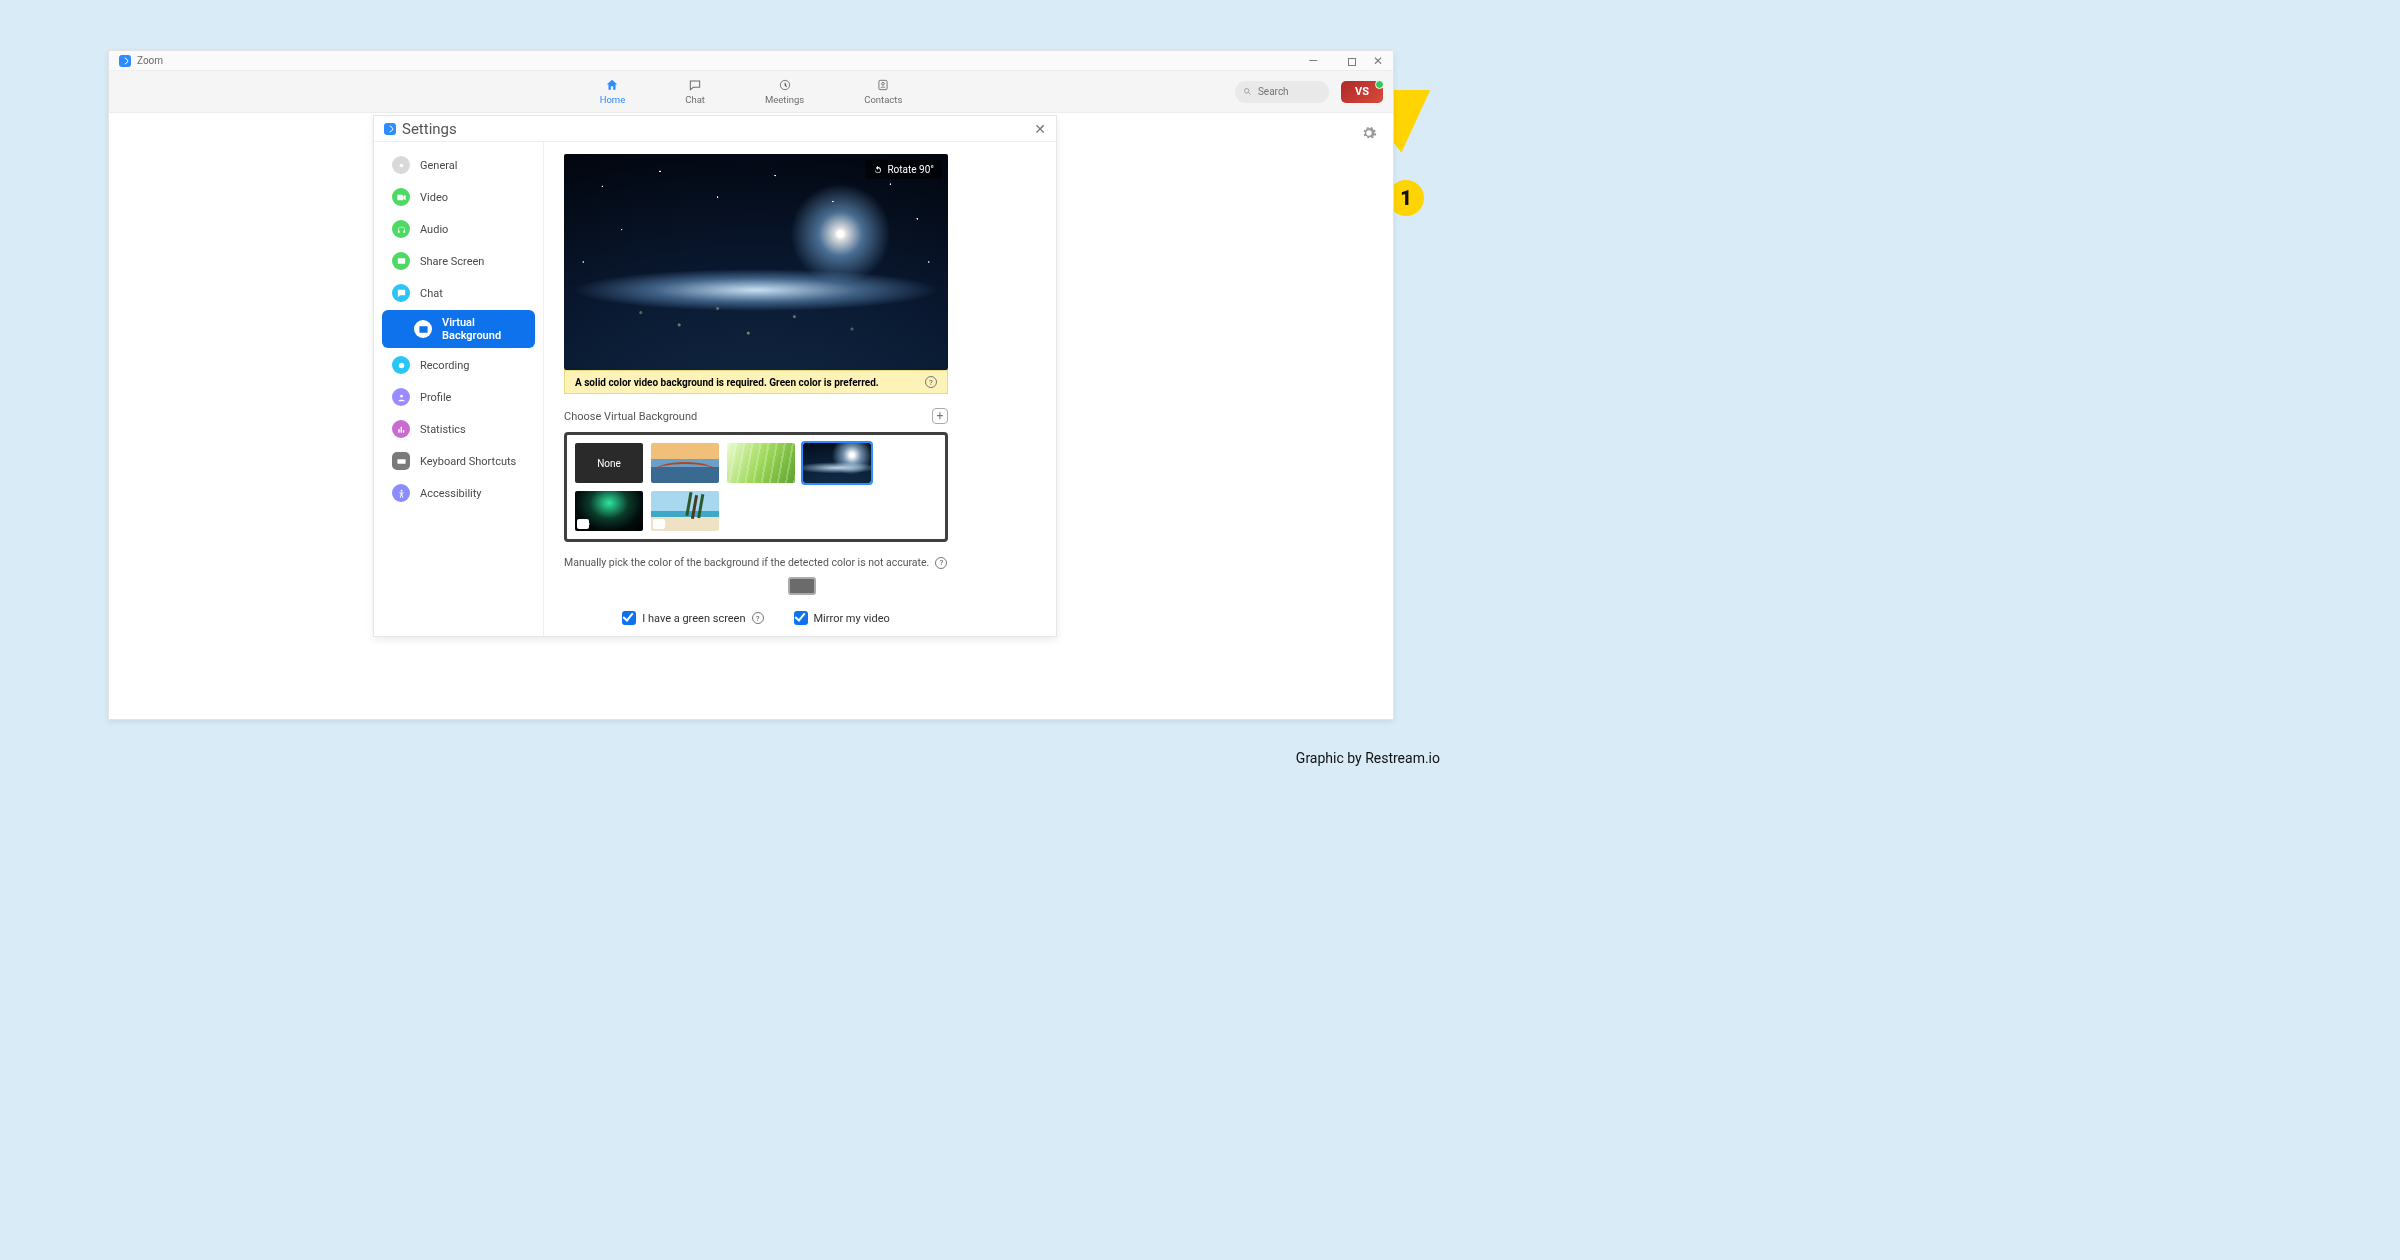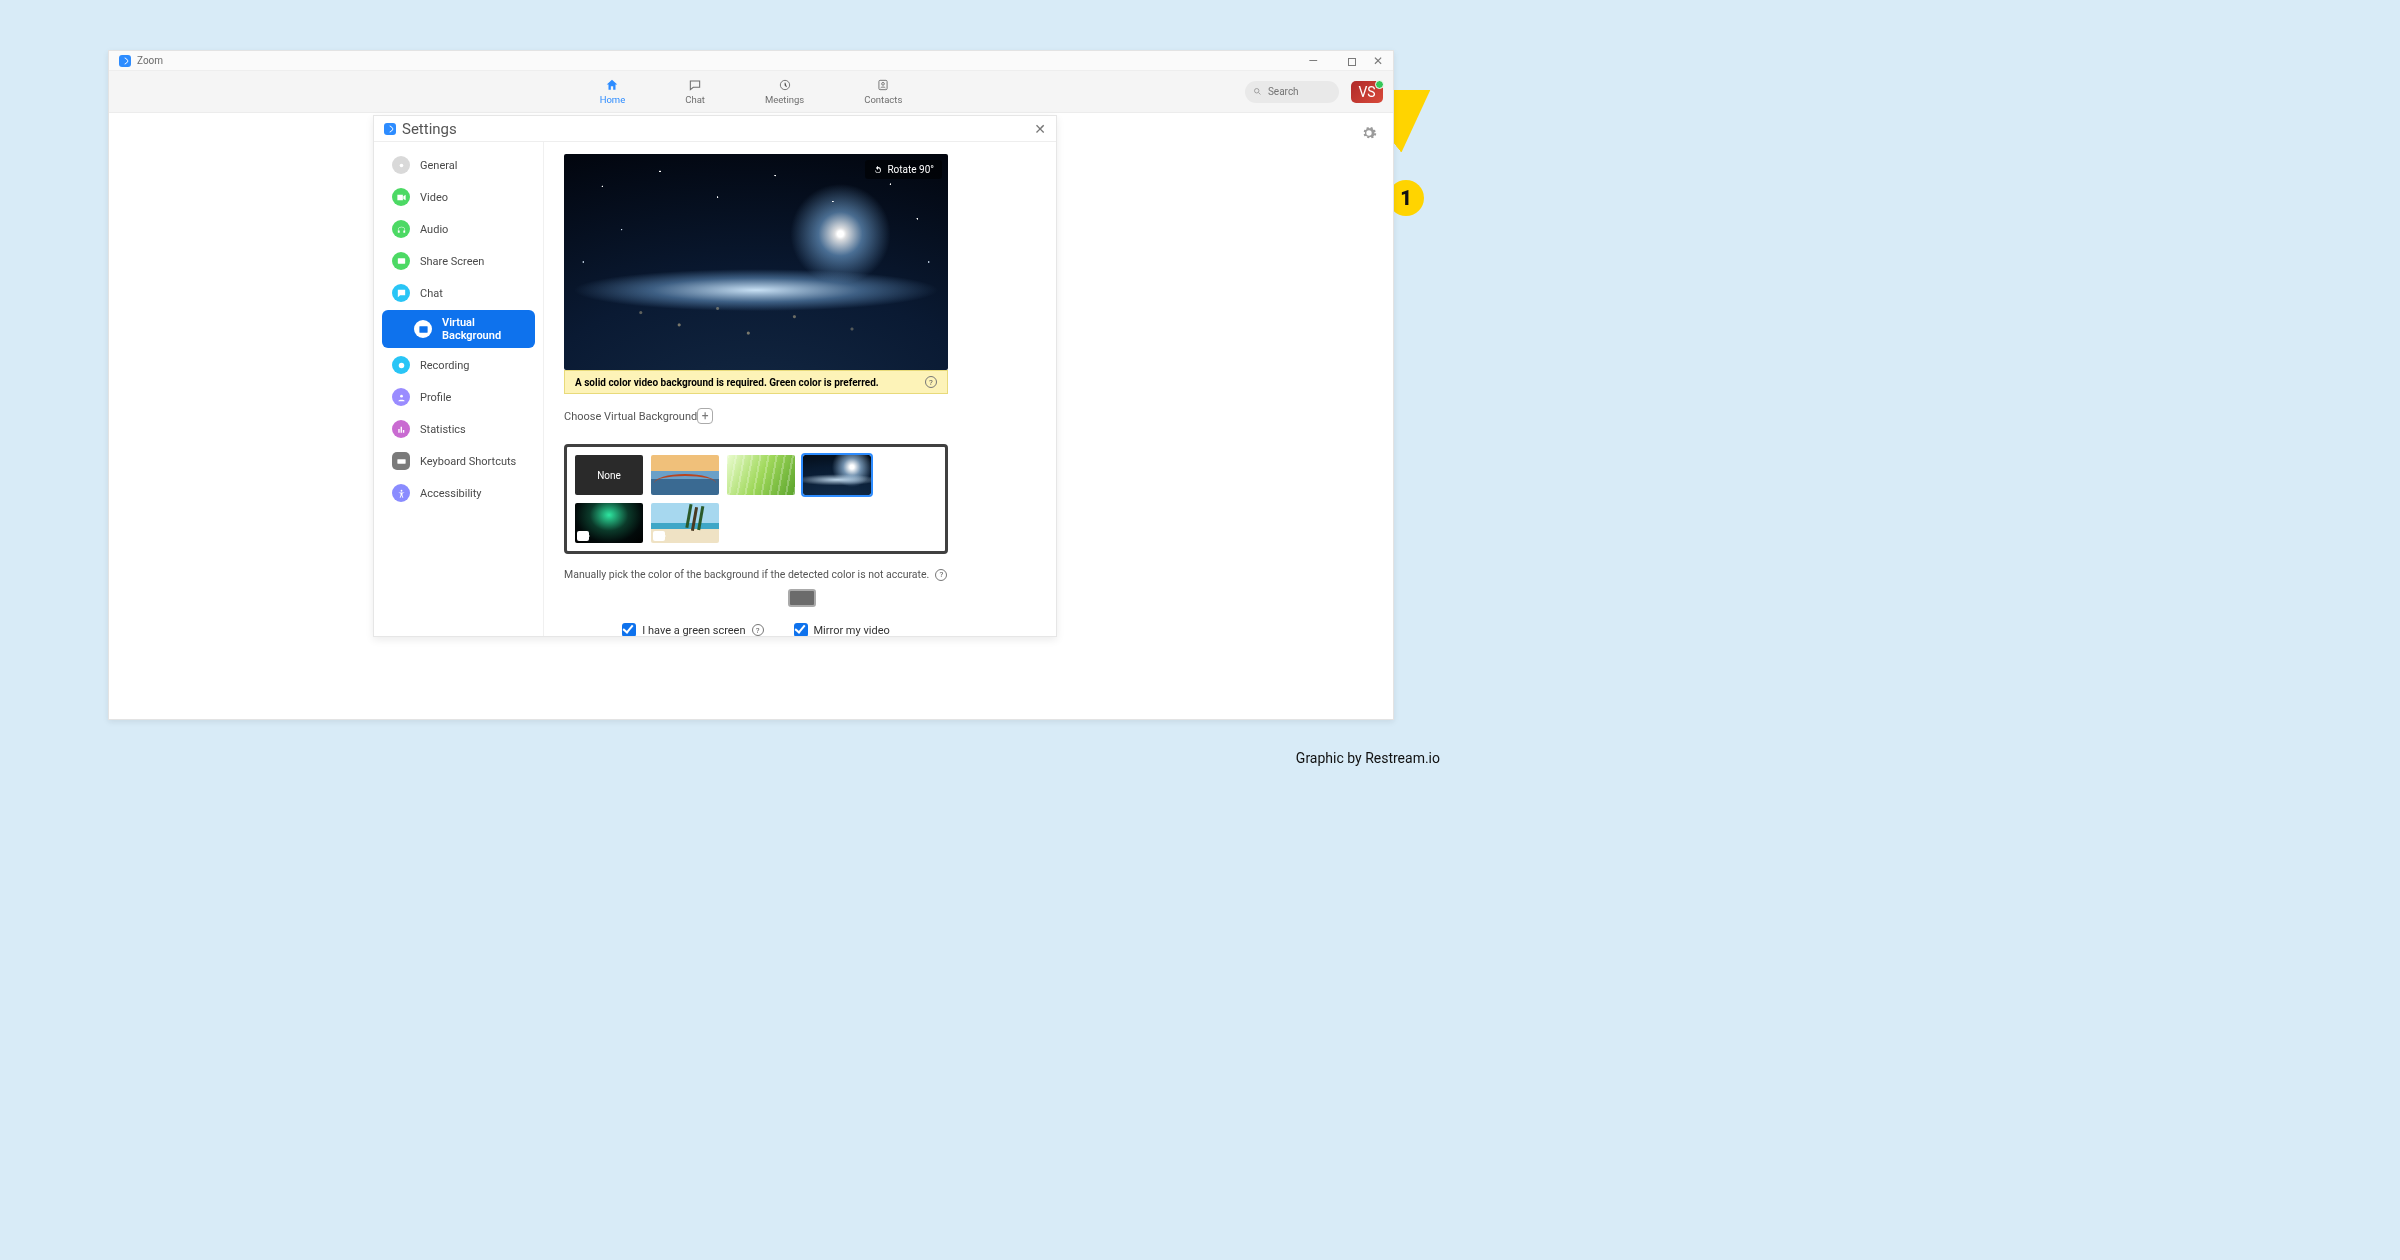--- a/index.html
+++ b/index.html
@@ -17,21 +17,21 @@
 
   .topnav { height:42px; background:#f5f5f5; display:flex; align-items:center; justify-content:center; position:relative; border-bottom:1px solid #ececec;}
   .nav-center { display:flex; gap:60px;}
   .nav-item { text-align:center; font-size:9.5px; color:#6f6f6f; cursor:pointer; line-height:1.2;}
   .nav-item.active{ color:#2d8cff;}
   .nav-ico { display:block; margin:0 auto 2px; width:16px; height:14px;}
   .home-ico{ color:inherit;}
   .nav-right { position:absolute; right:10px; display:flex; align-items:center; gap:12px;}
   .search-pill { background:#e9e9e9; border-radius:14px; width:94px; height:22px; display:flex; align-items:center; padding:0 8px; gap:6px;}
   .search-pill input{ border:none; background:transparent; outline:none; font-size:10px; width:100%; color:#555;}
-  .avatar { width:32px; height:22px; border-radius:5px; background:linear-gradient(135deg,#b02a2a,#d84a3a); color:#fff; font-size:14px; font-weight:400; display:flex; align-items:center; justify-content:center; position:relative;}
+  .avatar { width:42px; height:22px; border-radius:5px; background:linear-gradient(135deg,#b02a2a,#d84a3a); color:#fff; font-size:11px; font-weight:700; display:flex; align-items:center; justify-content:center; position:relative;}
   .avatar::after{content:"";position:absolute;top:-1px;right:-1px;width:7px;height:7px;border-radius:50%;background:#34c759;border:1.5px solid #fff;}
   .gear-btn { position:absolute; right:16px; top:74px; color:#9b9b9b; cursor:pointer;}
   .gear-btn svg{width:16px;height:16px;}
 
   
   .settings { position:absolute; top:64px; left:264px; width:684px; height:522px; background:#fff; border:1px solid #e6e6e6; box-shadow:0 3px 8px rgba(0,0,0,0.08);}
   .settings-title { height:26px; display:flex; align-items:center; justify-content:space-between; padding:0 10px; border-bottom:1px solid #eee;}
   .settings-title-left{display:flex;align-items:center;gap:6px;font-size:15px;color:#555;}
   .close-btn{ color:#777; cursor:pointer; font-size:14px;}
   .settings-body { display:flex; height:calc(100% - 26px);}
@@ -86,21 +86,21 @@
       radial-gradient(circle at 92% 30%, #fff 0 .6px, transparent 1px),
       radial-gradient(circle at 15% 35%, #cde 0 .5px, transparent 1px),
       radial-gradient(circle at 95% 50%, #cde 0 .5px, transparent 1px),
       radial-gradient(circle at 5% 50%, #cde 0 .5px, transparent 1px);
   }
   .rotate-btn{ position:absolute; top:6px; right:6px; background:rgba(0,0,0,0.55); color:#fff; font-size:10px; padding:4px 8px; border-radius:3px; display:flex; align-items:center; gap:4px; cursor:pointer;}
   .notice{ width:384px; background:#fdf3b8; border:1px solid #e8da7a; padding:5px 10px; font-size:10px; display:flex; align-items:center; justify-content:space-between; margin-bottom:14px;}
   .notice strong{font-weight:700;}
   .help-ico{width:12px;height:12px;border:1px solid #777;border-radius:50%;display:inline-flex;align-items:center;justify-content:center;font-size:8px;color:#555;}
 
-  .choose-row{display:flex;align-items:center;justify-content:flex-start;width:384px;font-size:11px;color:#555;margin-bottom:20px;}
+  .choose-row{display:flex;align-items:center;justify-content:space-between;width:384px;font-size:11px;color:#555;margin-bottom:8px;}
   .add-btn{width:16px;height:16px;border:1px solid #aaa;border-radius:4px;display:flex;align-items:center;justify-content:center;font-size:12px;color:#777;cursor:pointer;}
   .thumbs{width:384px;border:3px solid #404040;border-radius:4px;padding:8px;display:flex;flex-wrap:wrap;gap:8px;}
   .thumb{width:68px;height:40px;border-radius:2px;position:relative;cursor:pointer;overflow:hidden;}
   .thumb.sel{outline:2px solid #2d8cff;outline-offset:0;}
   .thumb .vid-badge{position:absolute;bottom:2px;left:2px;width:12px;height:10px;background:#fff;border-radius:2px;}
   .thumb .vid-badge::after{content:"";position:absolute;right:-4px;top:2px;border:3px solid transparent;border-left:4px solid #fff;}
   .t-none{background:#2a2a2a;color:#fff;display:flex;align-items:center;justify-content:center;font-size:10px;}
   .t-bridge{background:linear-gradient(#f0c07a 0 40%,#6aa0c8 40% 60%,#3a6a92 60%);}
   .t-bridge::after{content:"";position:absolute;left:5%;right:5%;top:48%;height:22%;border-top:2px solid #b8441f;border-radius:60% 60% 0 0/100% 100% 0 0;}
   .t-grass{background:linear-gradient(120deg,#eafccf,#9fd85a,#5aa32b);}

